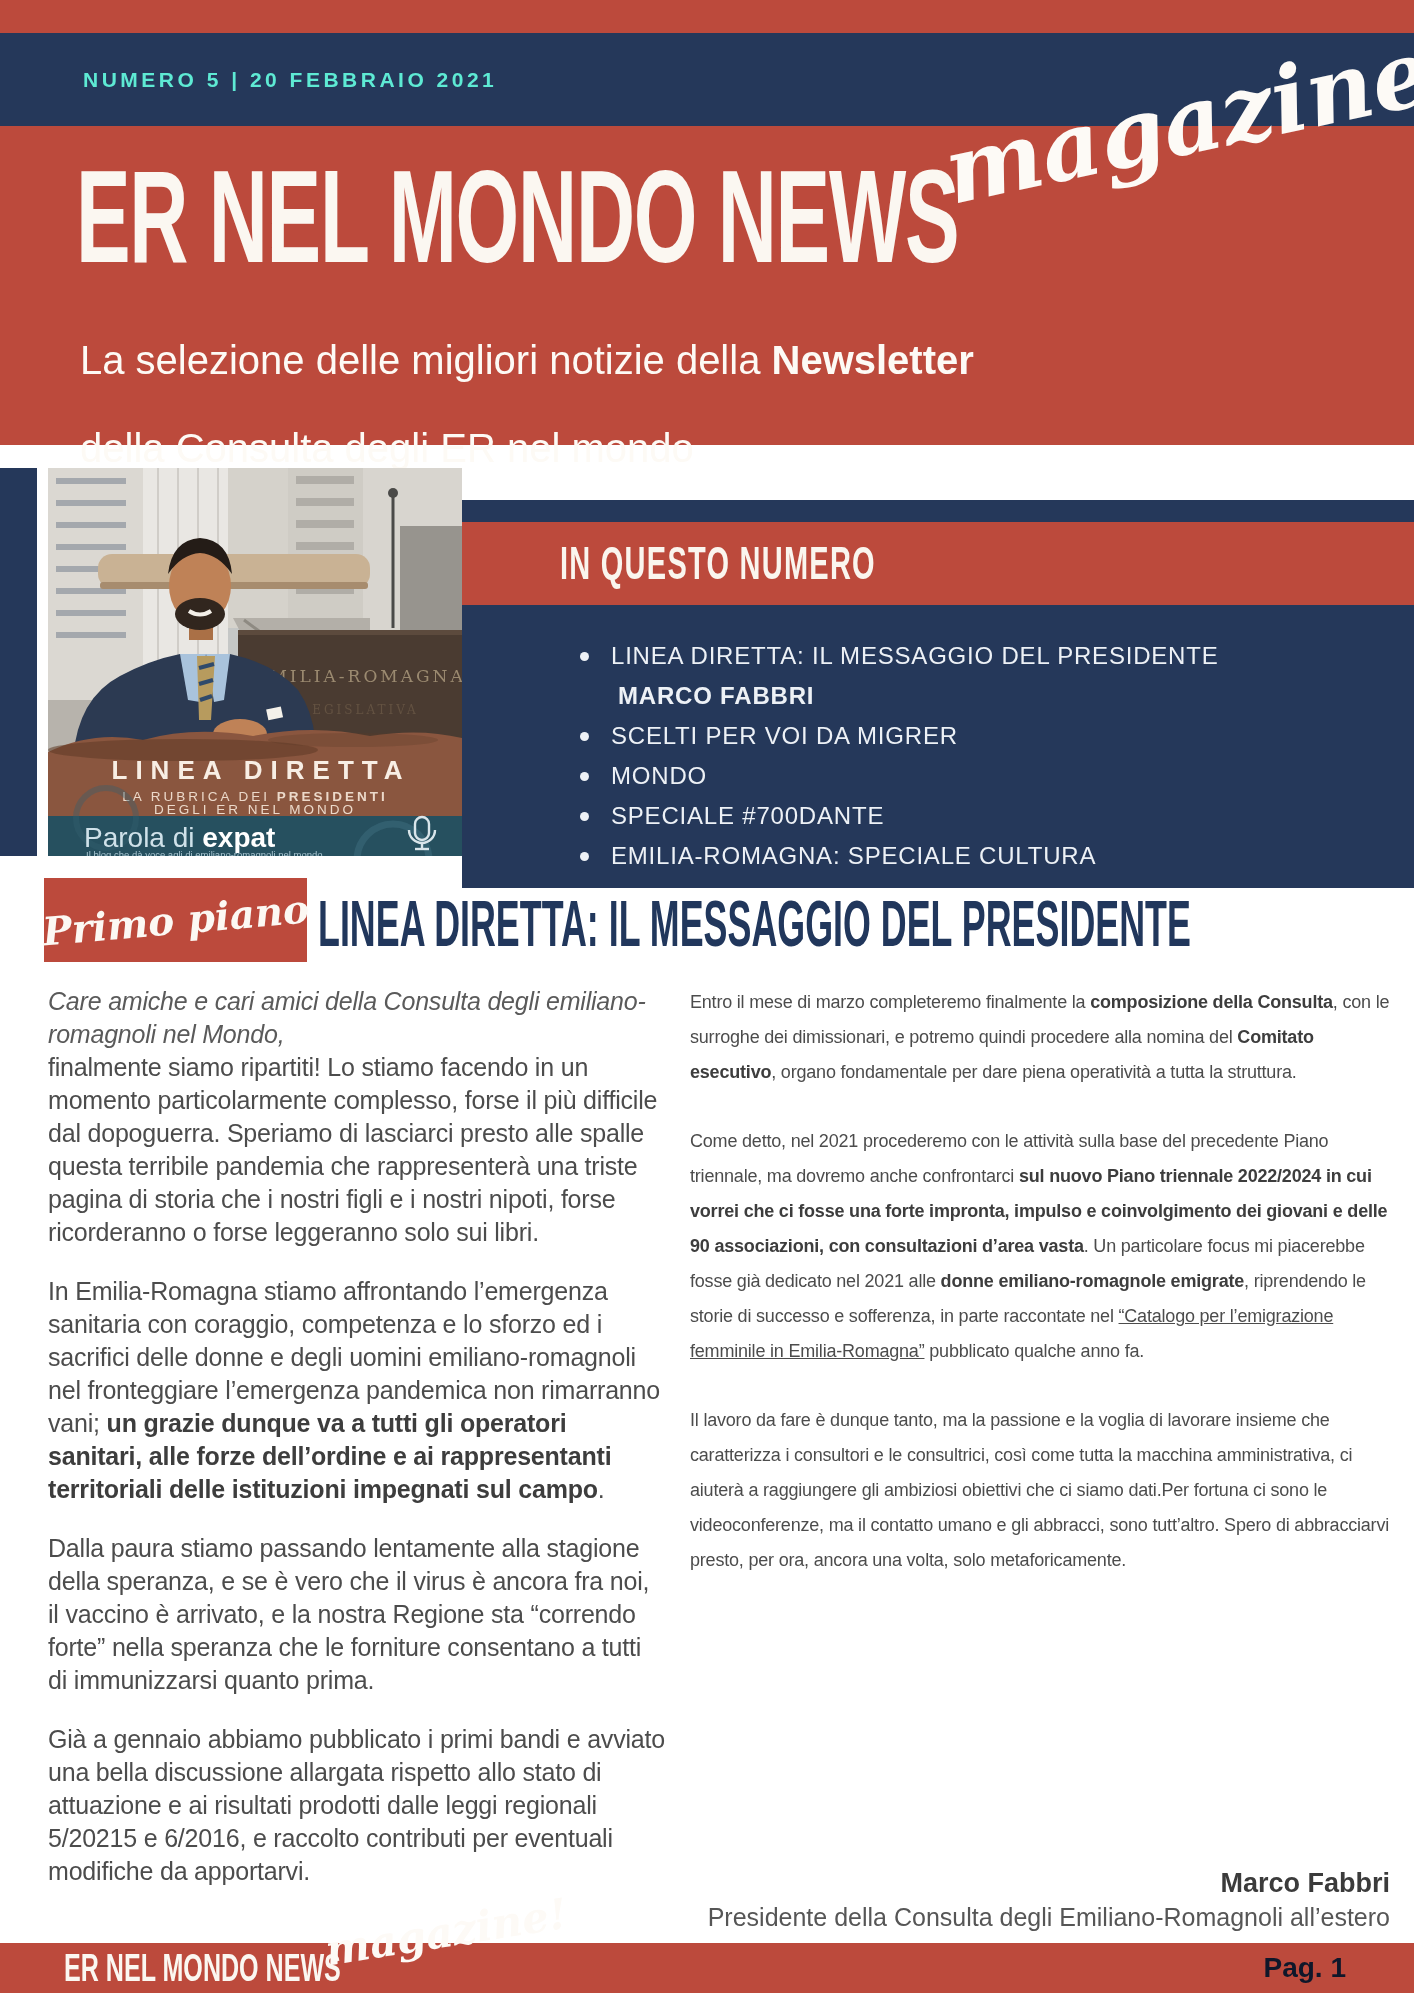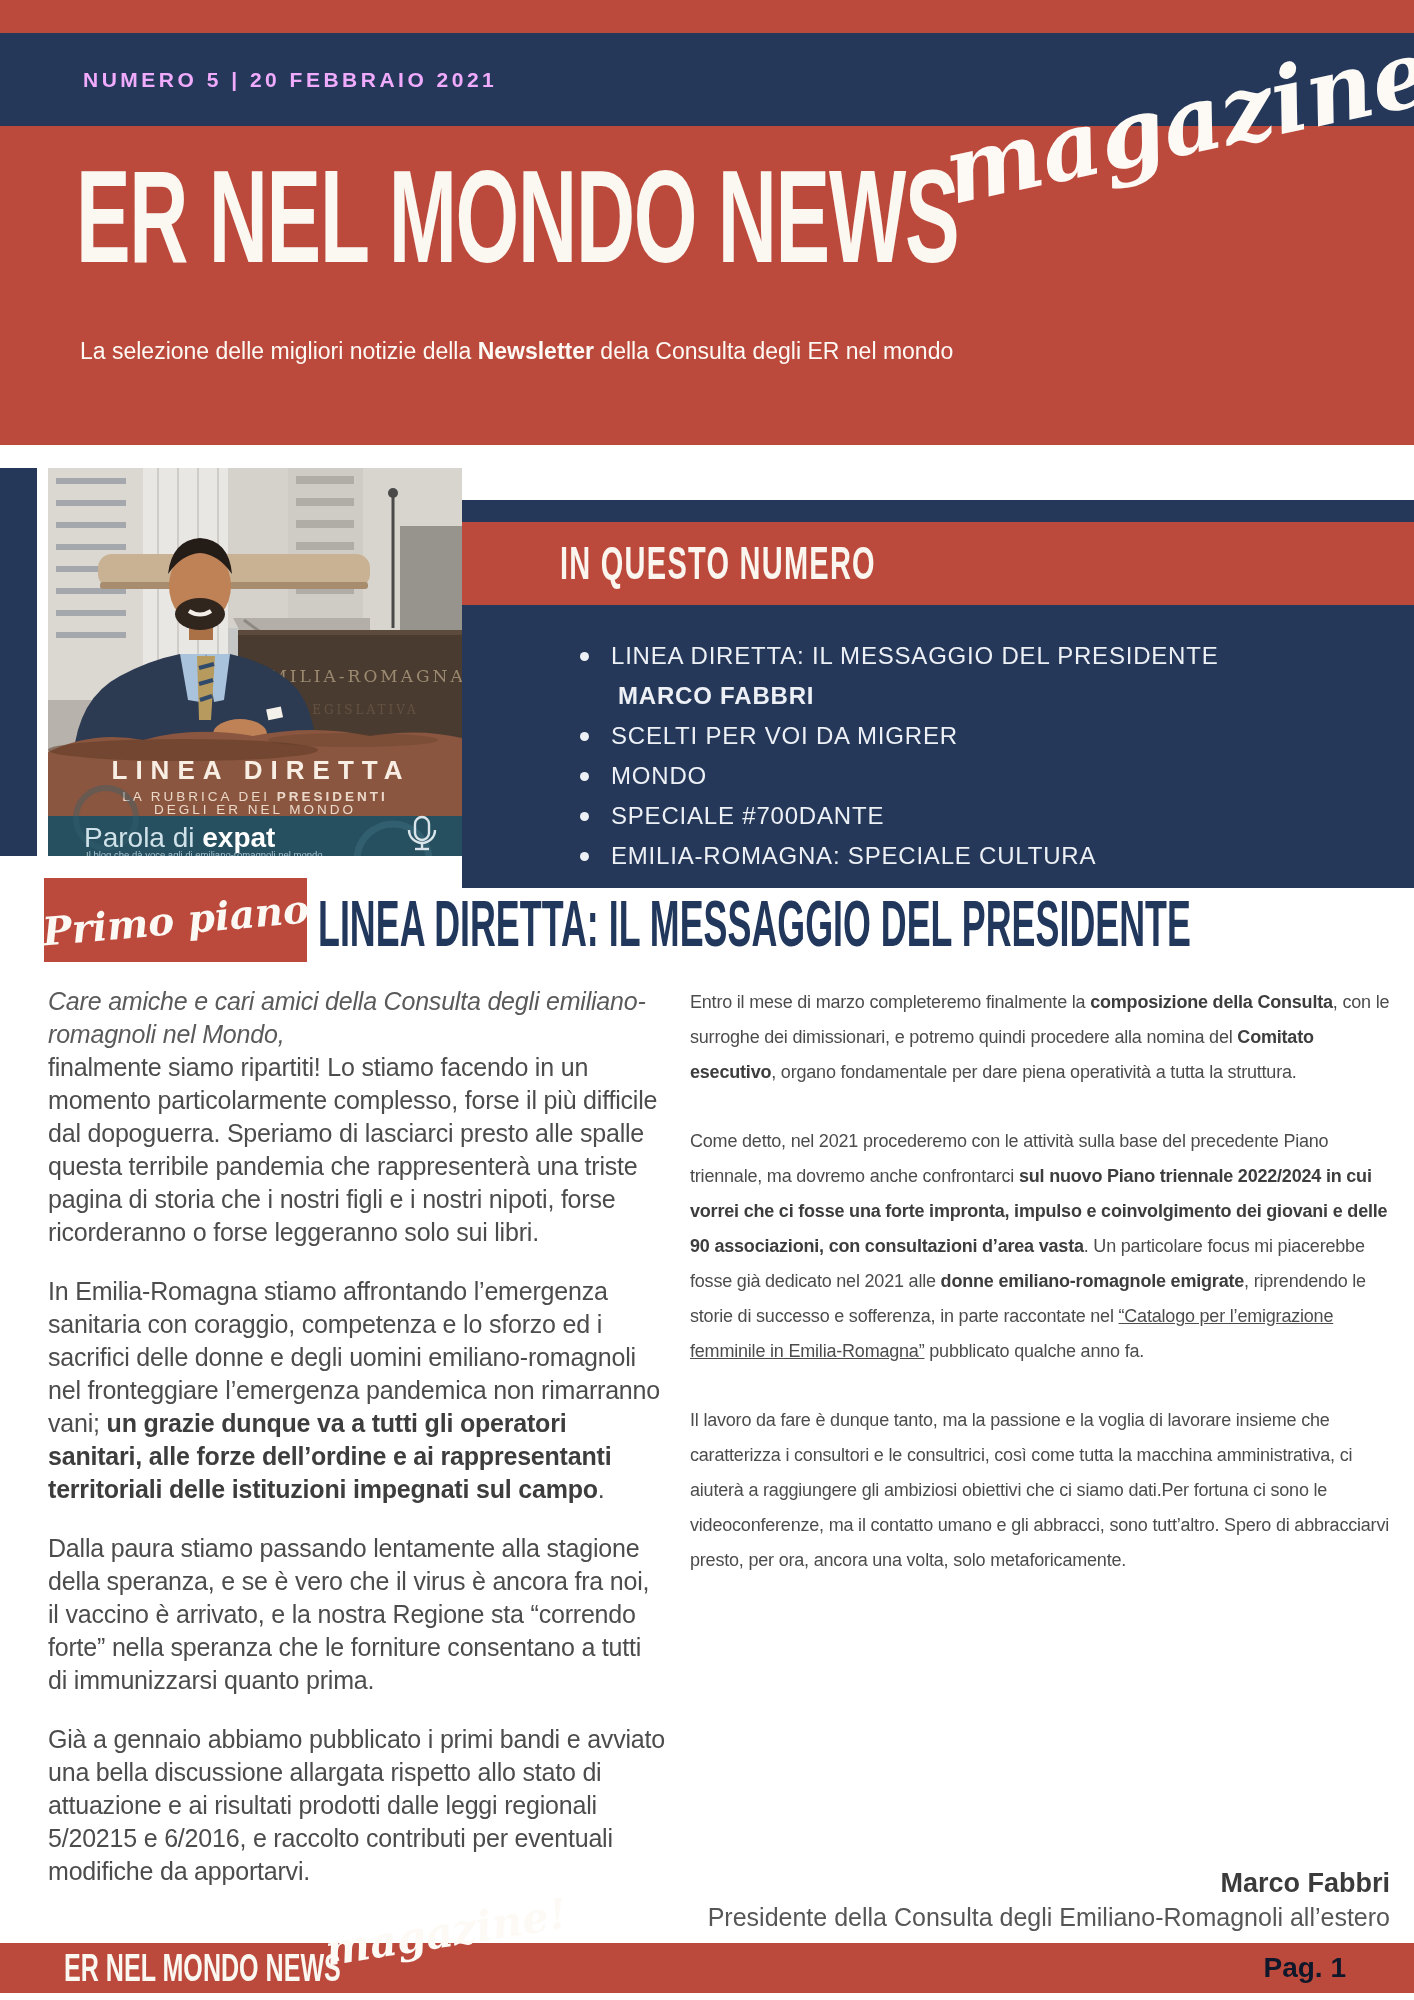--- a/index.html
+++ b/index.html
@@ -2,31 +2,31 @@
 <html><head>
 <meta charset="utf-8">
 <style>
   html,body{margin:0;padding:0;background:#ffffff;}
   .page{position:relative;width:1414px;height:2000px;background:#ffffff;overflow:hidden;
         font-family:"Liberation Sans",sans-serif;}
 
   
   .masthead{position:absolute;left:0;top:0;width:1414px;height:445px;background:#bc4a3c;}
   .issue-bar{position:absolute;left:0;top:33px;width:1414px;height:93px;background:#25385a;}
-  .issue-text{position:absolute;left:83px;top:0;line-height:93px;color:#f0abfc;
+  .issue-text{position:absolute;left:83px;top:0;line-height:93px;color:#5eead4;
               font-size:21px;font-weight:bold;letter-spacing:3.5px;}
   .masthead-title{position:absolute;left:76px;top:148px;color:#fbf7f1;font-size:132px;
                   font-weight:bold;line-height:1.05;white-space:nowrap;
                   transform:scaleX(0.62);transform-origin:left top;letter-spacing:-2px;}
   .masthead-script{position:absolute;left:935px;top:120px;color:#fdfaf6;
                    font-family:"DejaVu Serif",serif;font-style:italic;font-weight:bold;
                    font-size:92px;transform:rotate(-12deg);transform-origin:left top;
                    white-space:nowrap;}
   .masthead-subtitle{position:absolute;left:80px;top:316px;width:940px;color:#fdfaf5;
-                     font-size:23px;line-height:70px;font-weight:normal;}
+                     font-size:40px;line-height:88px;font-weight:normal;}
   .masthead-subtitle b{font-weight:bold;}
 
   
   .banner-left-strip{position:absolute;left:0;top:468px;width:37px;height:388px;background:#25385a;}
   .feature-photo{position:absolute;left:48px;top:468px;width:414px;height:388px;display:block;}
   .toc-panel{position:absolute;left:462px;top:468px;width:952px;height:388px;background:#25385a;margin-top:32px;}
   .toc-band{position:absolute;left:0;top:22px;width:952px;height:83px;background:#bc4a3c;}
   .toc-title{position:absolute;left:98px;top:0;line-height:83px;color:#faf5ee;font-size:46px;
              font-weight:bold;letter-spacing:2px;white-space:nowrap;
              transform:scaleX(0.63);transform-origin:left center;}

